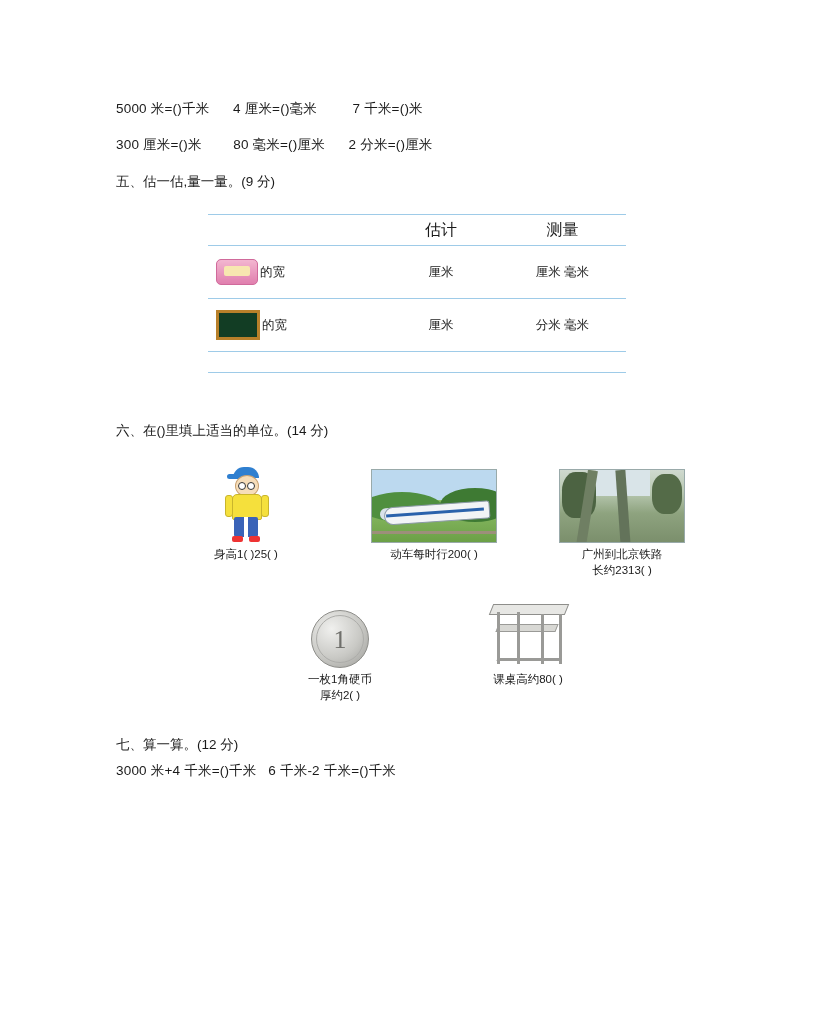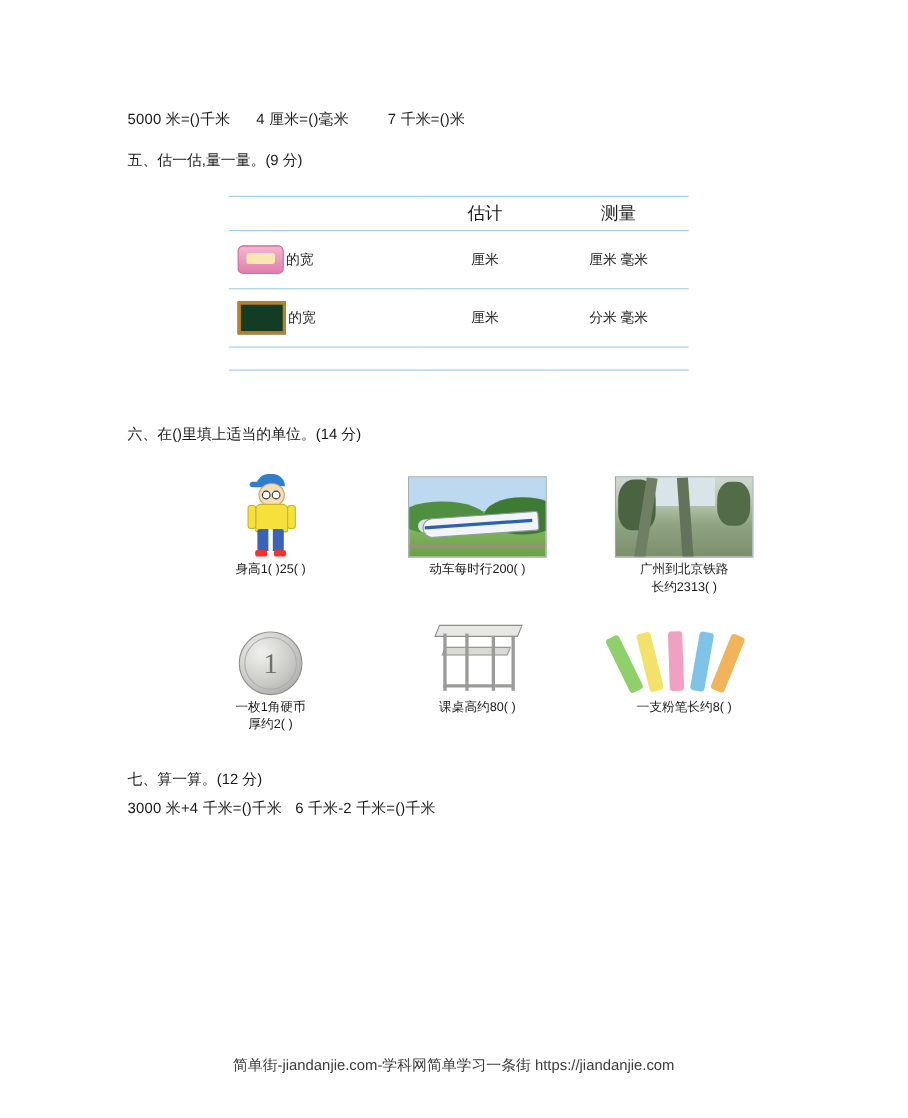--- a/index.html
+++ b/index.html
@@ -231,20 +231,21 @@
     color: #3b3b3b;
   }
 </style>
 </head>
 <body>
 
 <div class="page">
   <div class="content">
 
     <div class="line-row">5000 米=()千米      4 厘米=()毫米         7 千米=()米</div>
+    <div class="line-row">300 厘米=()米        80 毫米=()厘米      2 分米=()厘米</div>
 
     <div class="section-title">五、估一估,量一量。(9 分)</div>
 
     <table class="measure-table">
       <thead>
         <tr>
           <th class="col-item"></th>
           <th class="col-est">估计</th>
           <th class="col-mea">测量</th>
         </tr>
@@ -349,35 +350,22 @@
               <span class="leg a"></span>
                 <span class="leg b"></span>
               <span class="leg c"></span>
                 <span class="leg d"></span>
               <span class="bar"></span>
             </div>
           </div>
           <div class="caption">课桌高约80(    )</div>
         </div>
 
-        <div class="pic-cell">
-          <div class="frame">
-            <div class="chalk-set">
-              <i style="left:6px;background:#8fd06a;transform:rotate(-26deg);"></i>
-              <i style="left:24px;background:#f2e26a;transform:rotate(-14deg);"></i>
-              <i style="left:42px;background:#f0a0c0;transform:rotate(-2deg);"></i>
-              <i style="left:60px;background:#7fc3e8;transform:rotate(10deg);"></i>
-              <i style="left:78px;background:#f0b55a;transform:rotate(22deg);"></i>
-            </div>
-          </div>
-          <div class="caption">一支粉笔长约8(    )</div>
-        </div>
 
       </div>
     </div>
 
     <div class="section-title" style="margin-top:32px;">七、算一算。(12 分)</div>
     <div class="line-row">3000 米+4 千米=()千米   6 千米-2 千米=()千米</div>
 
   </div>
 
-  <div class="footer">简单街-jiandanjie.com-学科网简单学习一条街 https://jiandanjie.com</div>
 </div>
 
 </body></html>

